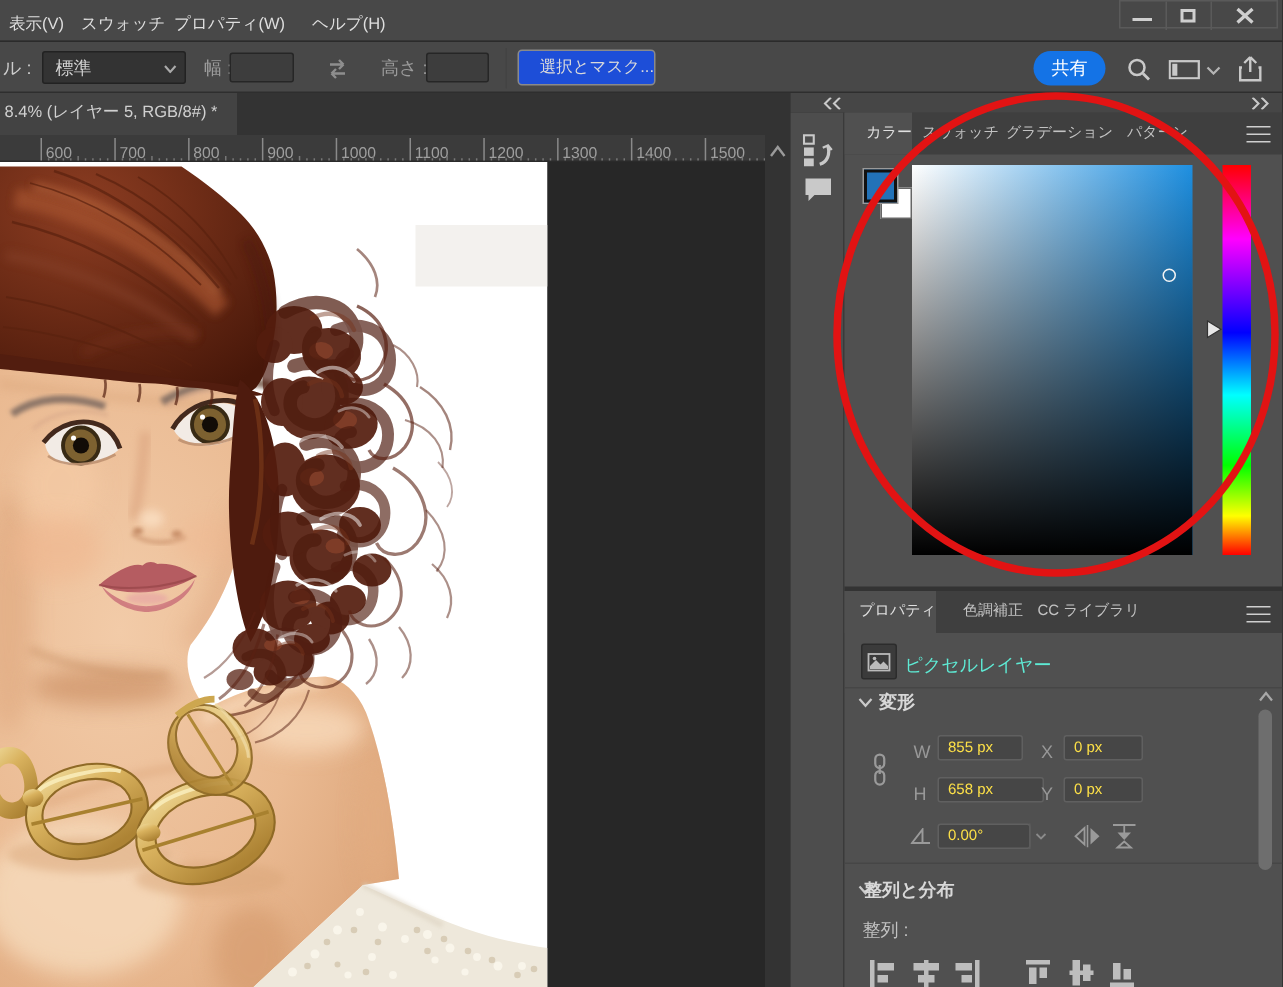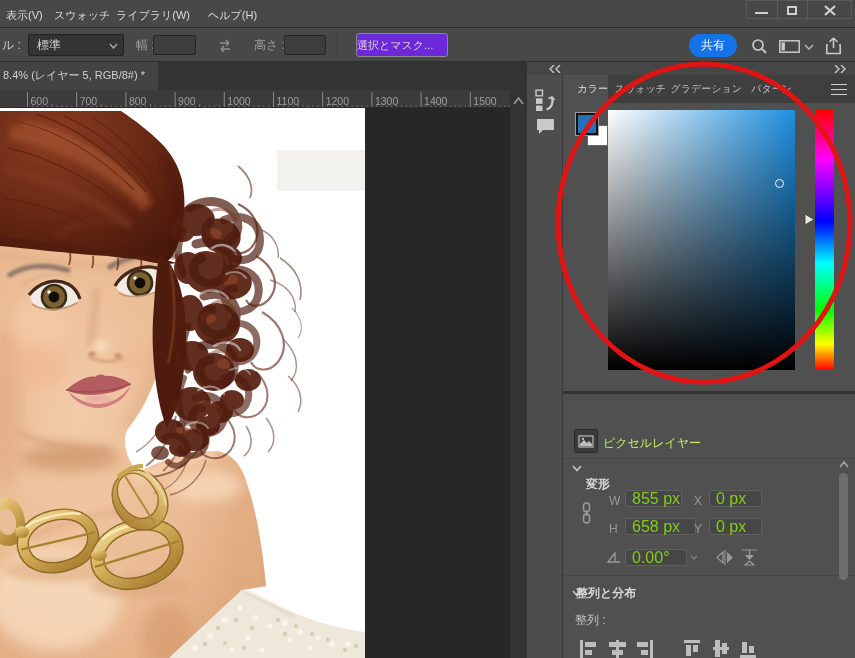--- a/index.html
+++ b/index.html
@@ -9,21 +9,21 @@
 
 #menubar{left:0;top:0;width:855px;height:27px;background:#484848;color:#dedede;font-size:11px}
 #menubar .mi{position:absolute;top:8px}
 #winbtns{position:absolute;right:3px;top:0;height:19px;border:1px solid #5a5a5a;display:flex}
 #winbtns .wb{width:30px;height:19px;border-left:1px solid #5a5a5a;position:relative}
 #winbtns .wb:first-child{border-left:none}
 
 #optbar{left:0;top:27px;width:855px;height:35px;background:#484848;border-top:1px solid #2b2b2b;border-bottom:1px solid #2e2e2e;color:#cdcdcd;font-size:12px}
 .dd{position:absolute;background:#333333;border:1px solid #222;border-radius:2px;color:#d2d2d2}
 .fld{position:absolute;background:#3d3d3d;border:1px solid #262626;border-radius:2px}
-#selmask{position:absolute;left:356px;top:5px;width:92px;height:24px;border:1px solid #8a8a8a;border-radius:3px;color:#dadada;font-size:11px;line-height:22px;text-align:left;background:#6d28d9}
+#selmask{position:absolute;left:345px;top:5px;width:92px;height:24px;border:1px solid #8a8a8a;border-radius:3px;color:#dadada;font-size:11px;line-height:22px;text-align:right;background:#1d4ed8}
 #sharebtn{position:absolute;left:689px;top:6px;width:48px;height:23px;background:#1473e6;border-radius:12px;color:#fff;font-size:12px;text-align:center;line-height:23px}
 
 #docbar{left:0;top:62px;width:527px;height:28px;background:#333333}
 #doctab{position:absolute;left:0;top:0px;width:158px;height:28px;background:#434343;color:#d0d0d0;font-size:11px;line-height:27px;padding-left:3px}
 
 #ruler{left:0;top:90px;width:510px;height:18px;background:#3b3b3b;border-bottom:1px solid #2a2a2a;color:#9f9f9f;overflow:hidden}
 #vscroll{left:510px;top:90px;width:17px;height:568px;background:#333333}
 
 #pasteboard{left:0;top:108px;width:510px;height:550px;background:#272727}
 #photo{left:0;top:108px;width:365px;height:550px}
@@ -35,31 +35,31 @@
 .tab{position:absolute;top:0;height:28px;line-height:28px;text-align:right;font-size:10px;overflow:hidden}
 .tab.active{background:#505050;color:#e0e0e0}
 .hamb{position:absolute;right:8px;width:16px;height:11px;border-top:1.5px solid #cfcfcf;border-bottom:1.5px solid #cfcfcf}
 .hamb:after{content:"";position:absolute;left:0;top:3.5px;width:16px;height:1.5px;background:#cfcfcf}
 
 #satsq{position:absolute;left:45px;top:35px;width:187px;height:260px;
 background:linear-gradient(to bottom,rgba(0,0,0,0) 0%,#000 100%),linear-gradient(to right,#ffffff 0%,#1e8fe0 100%)}
 #hueband{position:absolute;left:252px;top:35px;width:19px;height:260px;
 background:linear-gradient(to bottom,#f00 0%,#f0f 19%,#00f 43%,#0ff 59%,#0f0 77%,#ff0 90%,#f00 100%)}
 
-.pfld{position:absolute;background:#464646;border:1px solid #606060;border-radius:2px;color:#84cc16;font-size:16px;line-height:15px;padding-left:6px}
+.pfld{position:absolute;background:#464646;border:1px solid #606060;border-radius:2px;color:#fde047;font-size:10px;line-height:15px;padding-left:6px}
 .plab{position:absolute;color:#989898;font-size:12px}
 .sect{position:absolute;color:#d8d8d8;font-size:12px;font-weight:bold}
 </style></head>
 <body>
 <div id="app">
 
 <div class="abs" id="menubar">
   <span class="mi" style="left:6px">表示(V)</span>
   <span class="mi" style="left:54px">スウォッチ</span>
-  <span class="mi" style="left:116px">ライブラリ(W)</span>
+  <span class="mi" style="left:116px">プロパティ(W)</span>
   <span class="mi" style="left:208px">ヘルプ(H)</span>
   <div id="winbtns">
     <div class="wb">
           <div style="position:absolute;left:8px;top:11px;width:13px;height:2px;background:#cfcfcf"></div>
         </div>
     <div class="wb">
           <div style="position:absolute;left:9px;top:5px;width:10px;height:9px;border:2px solid #cfcfcf"></div>
         </div>
     <div class="wb" style="width:44px"><svg width="44" height="19">
             <path d="M17 5 L27 14 M27 5 L17 14" stroke="#cfcfcf" stroke-width="2.2"></path>
@@ -544,34 +544,40 @@
   <div class="abs" style="left:13px;top:38px;width:22px;height:22px;background:#2272b8;border:2px solid #111;box-shadow:0 0 0 1px #9a9a9a"></div>
   <div id="satsq"></div>
   <div id="hueband"></div>
   <svg class="abs" style="left:240px;top:138px" width="12" height="13">
         <path d="M2 1 L11 6.5 L2 12 Z" fill="#e8e8e8" stroke="#333" stroke-width="0.8"></path>
       </svg>
   <div class="abs" style="left:212px;top:104px;width:9px;height:9px;border:1.5px solid #f5f5f5;border-radius:50%"></div>
 
   <div class="abs" style="left:0;top:316px;width:292px;height:3px;background:#333333"></div>
 
+  <div class="tabrow" style="top:319px">
+    <div class="tab active" style="left:0;width:61px">プロパティ</div>
+    <div class="tab" style="left:63px;width:56px">色調補正</div>
+    <div class="tab" style="left:121px;width:76px">CC ライブラリ</div>
+    <div class="hamb" style="top:10px"></div>
+  </div>
   <div id="props" class="abs" style="left:0;top:347px;width:292px;height:236px;font-size:12px;color:#c6c6c6">
     <div class="abs" style="left:11px;top:7px;width:24px;height:24px;background:#3b3b3b;border:1px solid #2c2c2c;border-radius:2px">
       <svg width="22" height="22" viewBox="0 0 22 22">
             <rect x="4" y="6" width="14" height="11" fill="none" stroke="#bbb" stroke-width="1.2"></rect>
             <path d="M5 14 L9 10 L12 13 L14 11 L17 14 V16 H5 Z" fill="#bbb"></path>
             <circle cx="8" cy="9" r="1.2" fill="#bbb"></circle>
           </svg>
     </div>
-    <span class="abs" style="left:40px;top:13px;color:#bef264">ピクセルレイヤー</span>
+    <span class="abs" style="left:40px;top:13px;color:#5eead4">ピクセルレイヤー</span>
     <div class="abs" style="left:0;top:36px;width:292px;height:1px;background:#464646"></div>
     <svg class="abs" style="left:9px;top:43px" width="10" height="7">
           <path d="M1 1 L5 5.5 L9 1" stroke="#c9c9c9" stroke-width="1.5" fill="none"></path>
         </svg>
-    <span class="sect" style="left:23px;top:54px">変形</span>
+    <span class="sect" style="left:23px;top:38px">変形</span>
     <svg class="abs" style="left:17px;top:80px" width="13" height="22" viewBox="0 0 13 22">
           <g stroke="#9a9a9a" stroke-width="1.5" fill="none">
             <rect x="3.5" y="1" width="6" height="9" rx="3"></rect>
             <rect x="3.5" y="12" width="6" height="9" rx="3"></rect>
             <path d="M6.5 8 V14"></path>
           </g>
         </svg>
     <span class="plab" style="left:46px;top:72px">W</span>
     <div class="pfld" style="left:62px;top:68px;width:57px;height:17px">855 px</div>
     <span class="plab" style="left:131px;top:72px">X</span>

